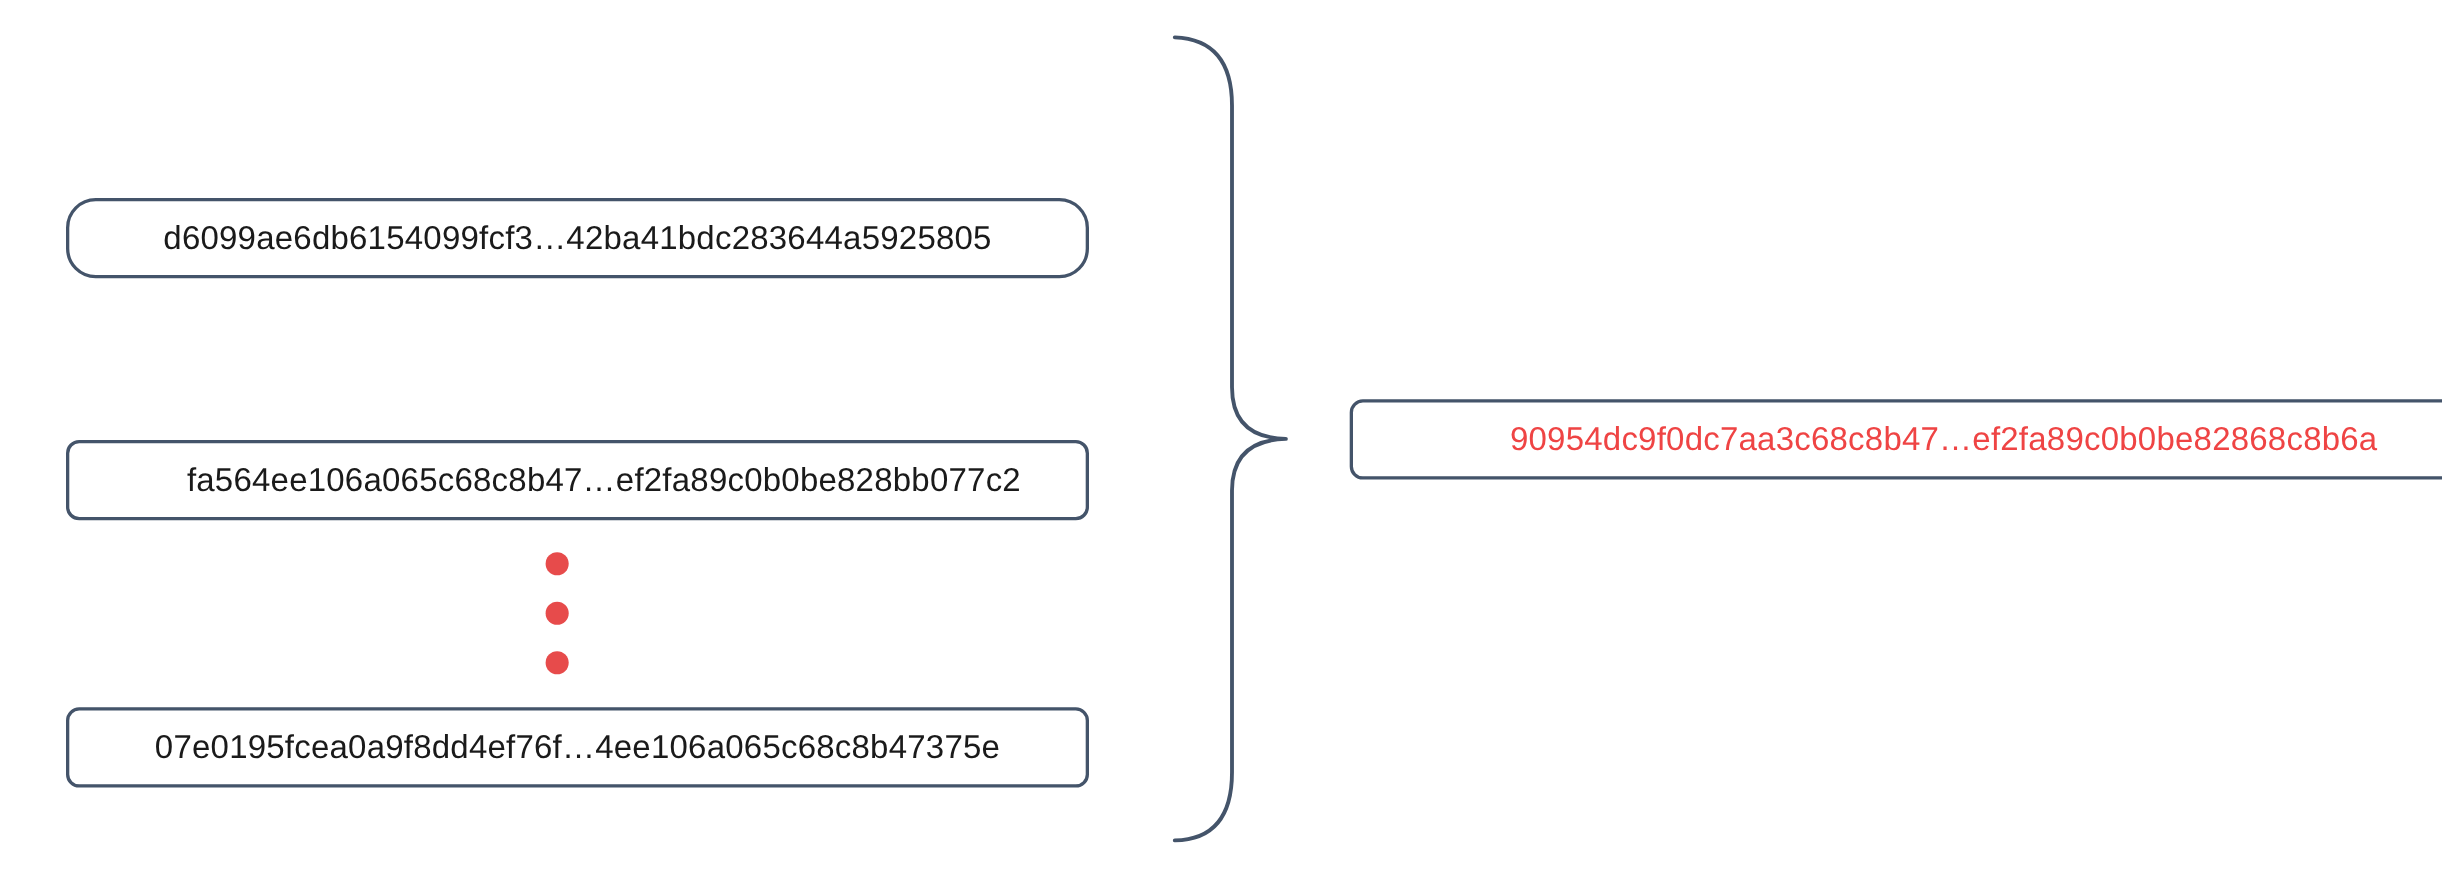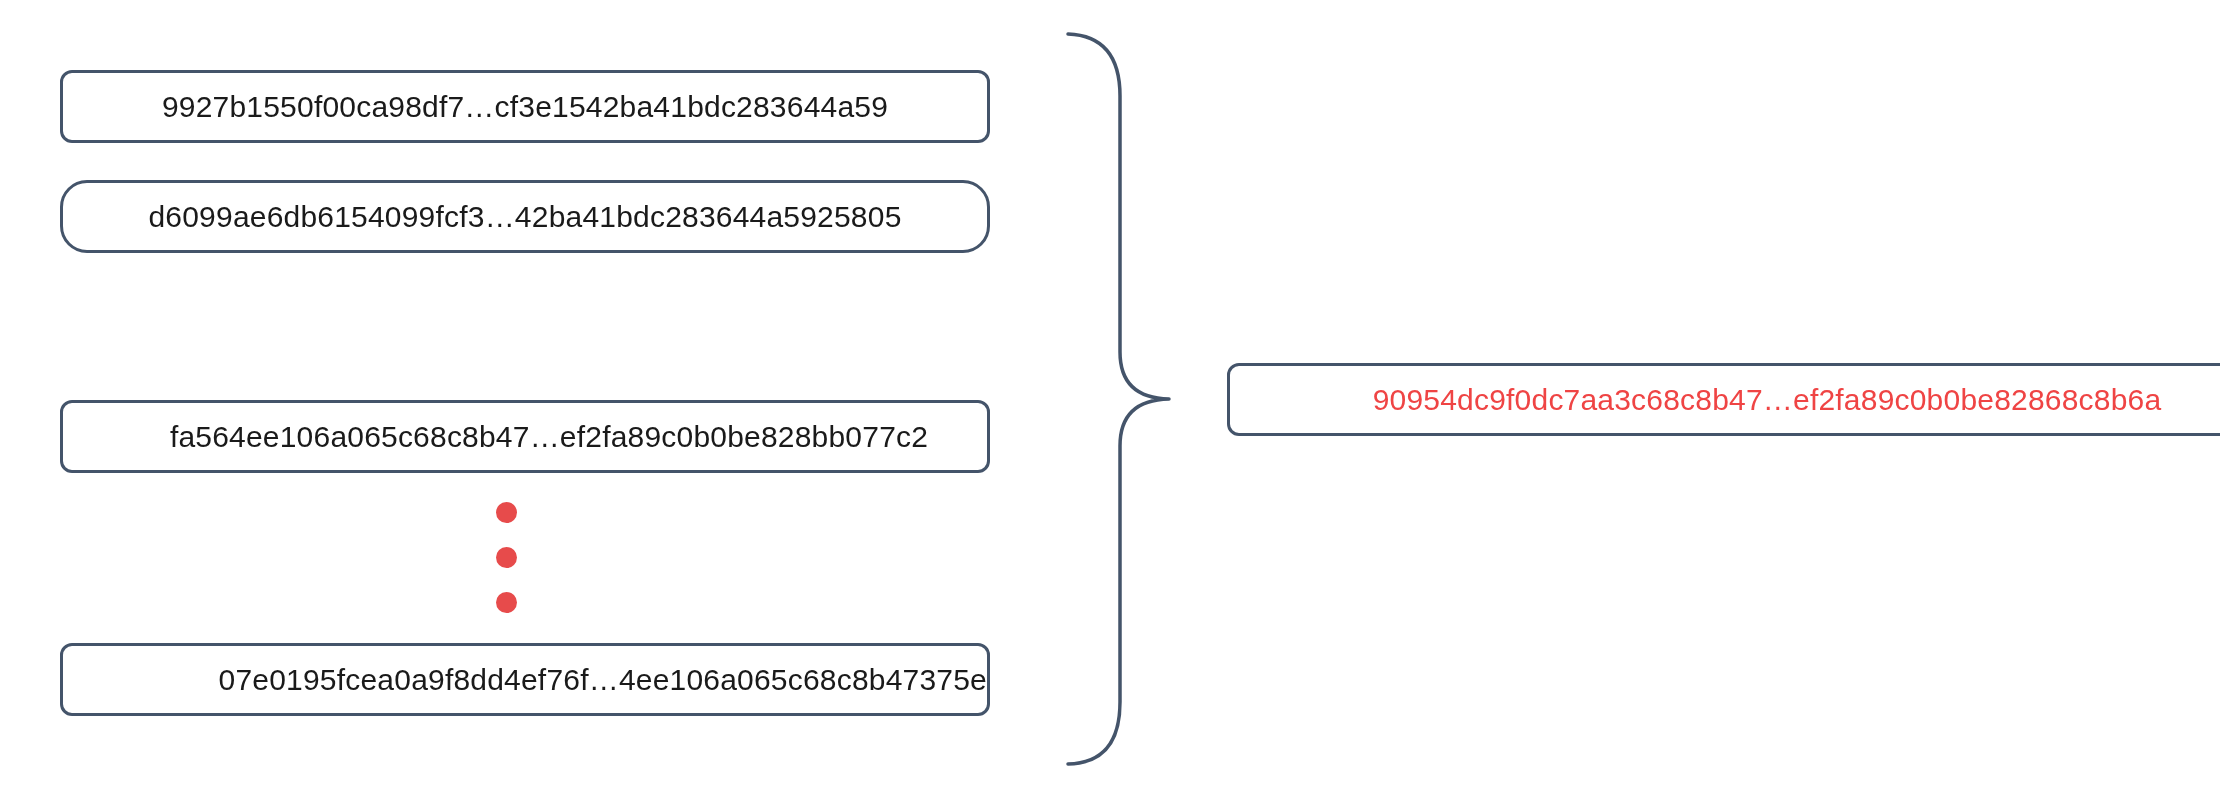--- a/index.html
+++ b/index.html
@@ -29,21 +29,21 @@
     justify-content: center;
     font-size: 30px;
     letter-spacing: 0.2px;
     color: #1a1a1a;
     white-space: nowrap;
   }
   .hash-box.b1 { top: 70px; }
   .hash-box.b2 { top: 180px; border-radius: 27px; }
   .hash-box.b3 { top: 290px; }
   .hash-box.b4 { top: 400px; padding-left: 48px; }
-  .hash-box.b5 { top: 643px; justify-content: flex-end; }
+  .hash-box.b5 { top: 643px; }
   .result-box {
     position: absolute;
     left: 1227px;
     top: 363px;
     width: 1080px;
     height: 73px;
     box-sizing: border-box;
     border: 3px solid #44546a;
     border-radius: 12px;
     background: #ffffff;
@@ -73,23 +73,20 @@
     width: 2220px;
     height: 792px;
     pointer-events: none;
   }
 </style>
 </head>
 <body>
 
 <div class="canvas">
 
-  <div class="hash-box b1">
-    <span>9927b1550f00ca98df7…cf3e1542ba41bdc283644a59</span>
-  </div>
 
   <div class="hash-box b2">
     <span>d6099ae6db6154099fcf3…42ba41bdc283644a5925805</span>
   </div>
 
 
   <div class="hash-box b4">
     <span>fa564ee106a065c68c8b47…ef2fa89c0b0be828bb077c2</span>
   </div>
 

